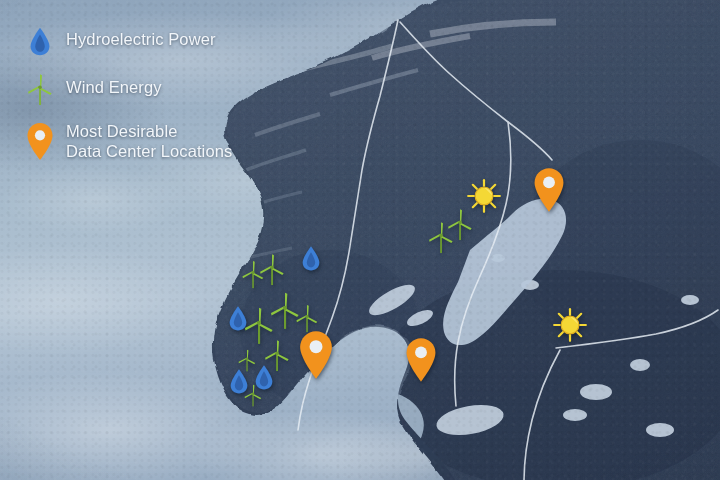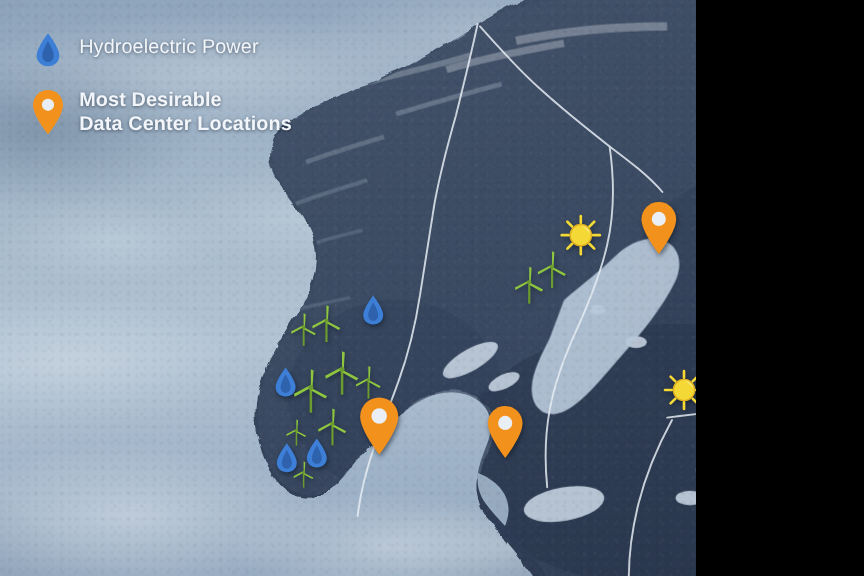--- a/index.html
+++ b/index.html
@@ -1,17 +1,17 @@
 <!DOCTYPE html>
 <html><head>
 <meta charset="utf-8">
 <style>
   html,body{margin:0;padding:0;background:#000;}
   #stage{
-    position:relative;width:580px;height:480px;overflow:hidden;
+    position:relative;width:720px;height:480px;overflow:hidden;
     font-family:"Liberation Sans","DejaVu Sans",sans-serif;
     background:#be185d;
   }
   
   .sea{
     position:absolute;inset:0;
     background:
       linear-gradient(175deg,#8ea4bb 0%,#9aafc4 18%,#a8bccd 38%,#b3c4d4 58%,#9fb3c8 78%,#93a8bf 100%);
   }
   .seaclouds{
@@ -47,21 +47,21 @@
     background-size:9px 9px,13px 13px,11px 11px,7px 7px;
     opacity:.5;
   }
   .vignette{
     position:absolute;inset:0;pointer-events:none;
     background:radial-gradient(ellipse 120% 110% at 50% 45%,transparent 55%,rgba(20,32,48,.22) 100%);
   }
   
   .legend{position:absolute;left:22px;top:24px;}
   .legrow{display:flex;align-items:flex-start;margin-bottom:14px;}
-  .legrow:last-child{margin-bottom:16px;font-weight:bold;}
+  .legrow:last-child{margin-bottom:16px;}
   .legicon{width:36px;height:34px;flex:0 0 36px;position:relative;}
   .legtext{
     color:#f2f6fa;font-size:16.5px;line-height:20px;
     margin-left:8px;padding-top:5px;letter-spacing:.1px;
     text-shadow:0 1px 3px rgba(10,20,35,.55);white-space:pre-line;
   }
   .legrow.two .legicon{height:46px;}
   .legrow.two .legtext{padding-top:1px;}
   
   .mk{position:absolute;transform:translate(-50%,-50%);}
@@ -343,20 +343,32 @@
     <div class="legrow">
       <span class="legicon">
         <svg width="36" height="34" viewBox="0 0 36 36">
           <path d="M18 4 C18 4 8 17 8 23.5 C8 29.3 12.5 33 18 33 C23.5 33 28 29.3 28 23.5 C28 17 18 4 18 4 Z" fill="#3d7fd6"></path>
           <path d="M18 11 C18 11 13 19 13 23.5 C13 27 15.3 29.4 18 29.4 C20.7 29.4 23 27 23 23.5 C23 19 18 11 18 11 Z" fill="#2f62ad"></path>
         </svg>
       </span>
       <span class="legtext">Hydroelectric Power</span>
     </div>
 
+    <div class="legrow">
+      <span class="legicon">
+        <svg width="36" height="34" viewBox="0 0 36 36">
+          <rect x="17.1" y="16" width="1.9" height="19" fill="#7fb438"></rect>
+          <path d="M18 15.5 L18 2.5 L20.1 3.4 L19.3 15.8 Z" fill="#8ec63f"></path>
+          <path d="M17.3 16.6 L5.9 23 L5.4 20.8 L16.7 14.9 Z" fill="#8ec63f"></path>
+          <path d="M18.8 16.6 L30.3 22.6 L28.9 24.4 L17.9 18.2 Z" fill="#8ec63f"></path>
+          <circle cx="18" cy="16.1" r="1.9" fill="#6c9c2f"></circle>
+        </svg>
+      </span>
+      <span class="legtext">Wind Energy</span>
+    </div>
 
 
     <div class="legrow two">
       <span class="legicon">
         <svg width="36" height="44" viewBox="0 0 36 44">
           <path d="M18 3 C11 3 5.5 8.6 5.5 15.6 C5.5 24.8 18 40 18 40 C18 40 30.5 24.8 30.5 15.6 C30.5 8.6 25 3 18 3 Z" fill="#f2921d"></path>
           <circle cx="18" cy="15.3" r="5.1" fill="#e7eef5"></circle>
         </svg>
       </span>
       <span class="legtext">Most Desirable

